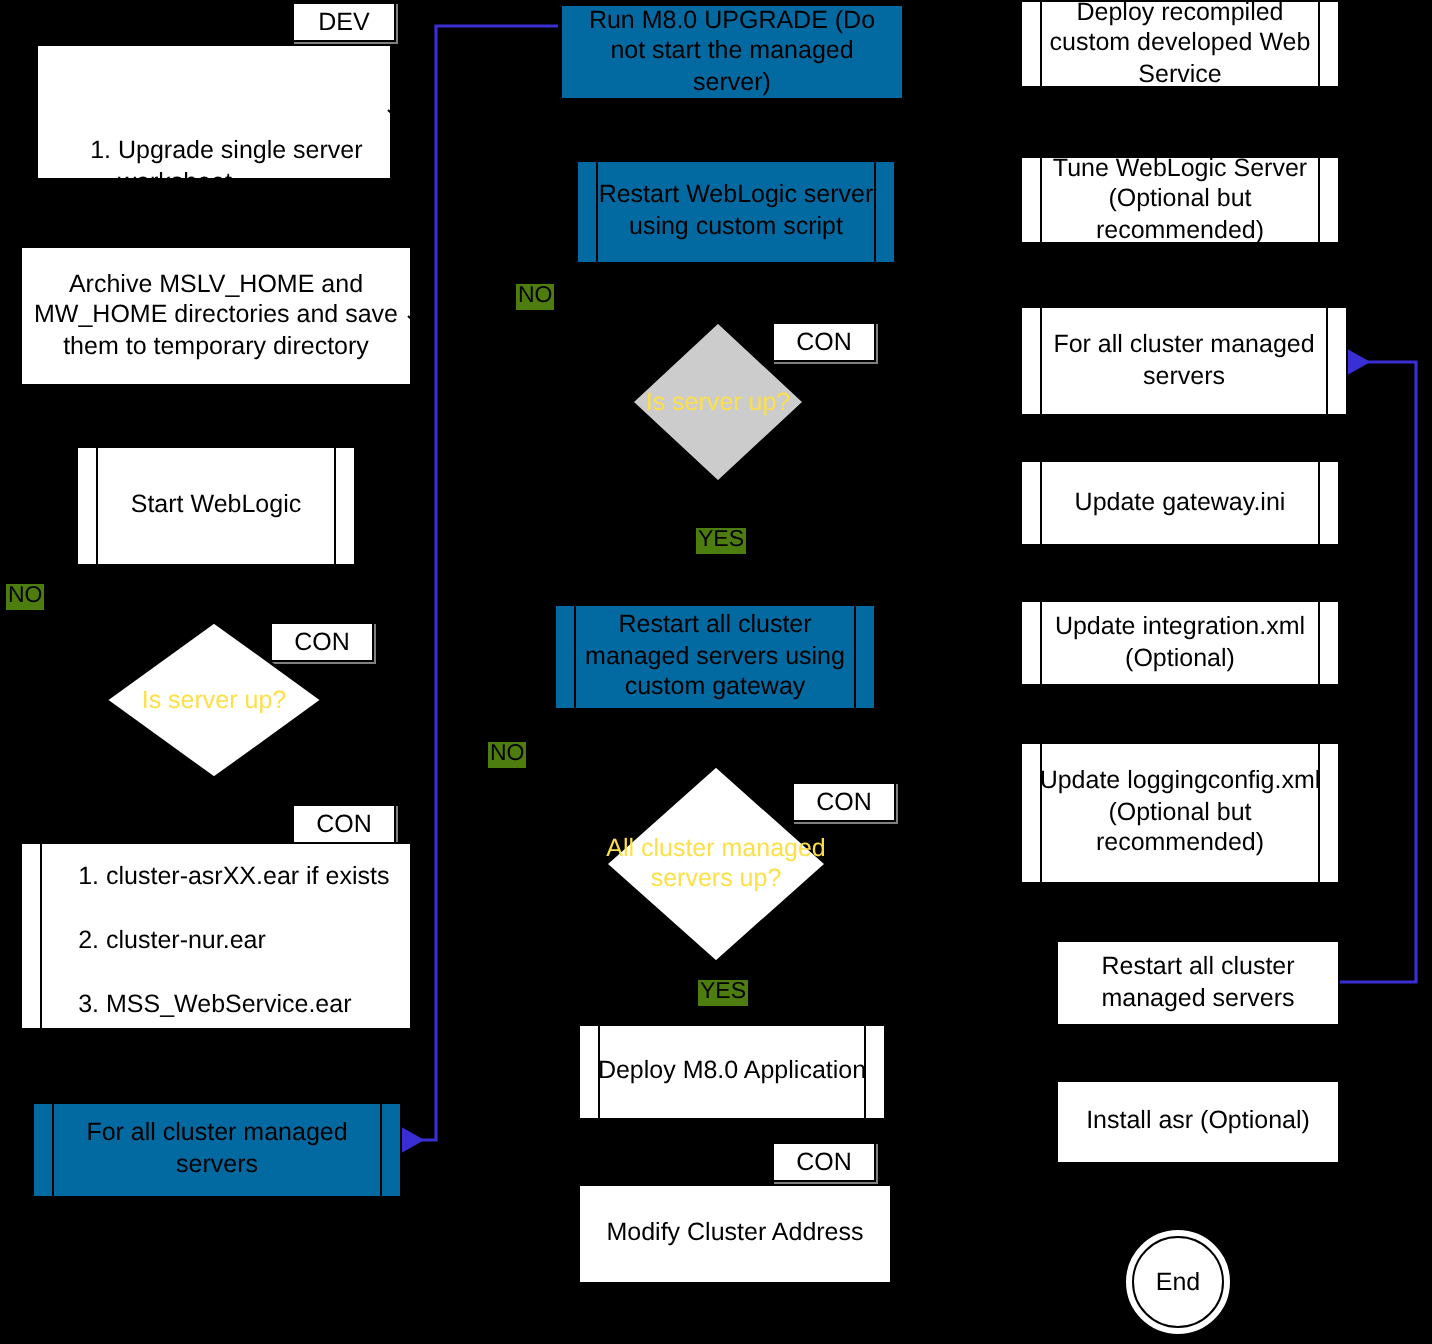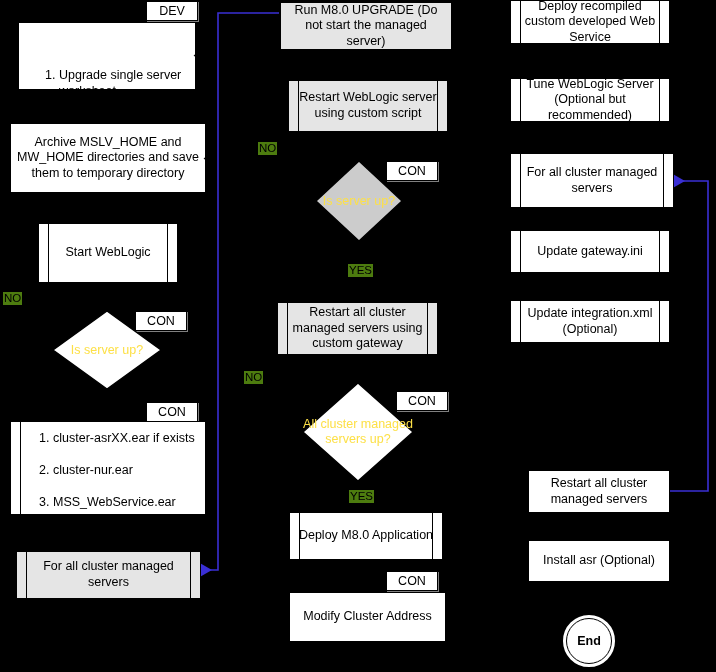--- a/index.html
+++ b/index.html
@@ -24,21 +24,21 @@
     text-align: center;
     color: #000000;
     font-size: 12.5px;
     line-height: 1.25;
     border: 1px solid #000000;
     background: #ffffff;
   }
   .node .txt { padding: 2px 6px; white-space: pre-line; }
 
   
-  .fill-gray { background: #e5e5e5; }
+  .fill-gray { background: #0369a1; }
 
   
   .pdef::before, .pdef::after {
     content: "";
     position: absolute;
     top: 0; bottom: 0;
     width: 0;
     border-left: 1px solid #000000;
   }
   .pdef::before { left: 9px; }
@@ -115,21 +115,21 @@
     font-size: 12.5px;
     box-sizing: border-box;
   }
   .terminator::after {
     content: "";
     position: absolute;
     inset: 3px;
     border: 1px solid #000000;
     border-radius: 50%;
   }
-  .terminator .etxt { position: relative; z-index: 2; font-weight: bold; }
+  .terminator .etxt { position: relative; z-index: 2; }
 
   
   .badge {
     position: absolute;
     box-sizing: border-box;
     background: #ffffff;
     border: 1px solid #000000;
     color: #000000;
     font-size: 12.5px;
     display: flex;
@@ -296,20 +296,23 @@
   </div>
 
   <div class="node pdef" style="left:510px; top:230px; width:160px; height:43px;">
     <div class="txt">Update gateway.ini</div>
   </div>
 
   <div class="node pdef" style="left:510px; top:300px; width:160px; height:43px;">
     <div class="txt">Update integration.xml (Optional)</div>
   </div>
 
+  <div class="node pdef" style="left:510px; top:371px; width:160px; height:71px;">
+    <div class="txt">Update loggingconfig.xml (Optional but recommended)</div>
+  </div>
 
   <div class="node" style="left:528px; top:540px; width:142px; height:42px;">
     <div class="txt">Install asr (Optional)</div>
   </div>
 
   <div class="node" style="left:528px; top:470px; width:142px; height:43px;">
     <div class="txt">Restart all cluster managed servers</div>
   </div>
 
   <div class="terminator" style="left:561px; top:613px; width:56px; height:56px;">

